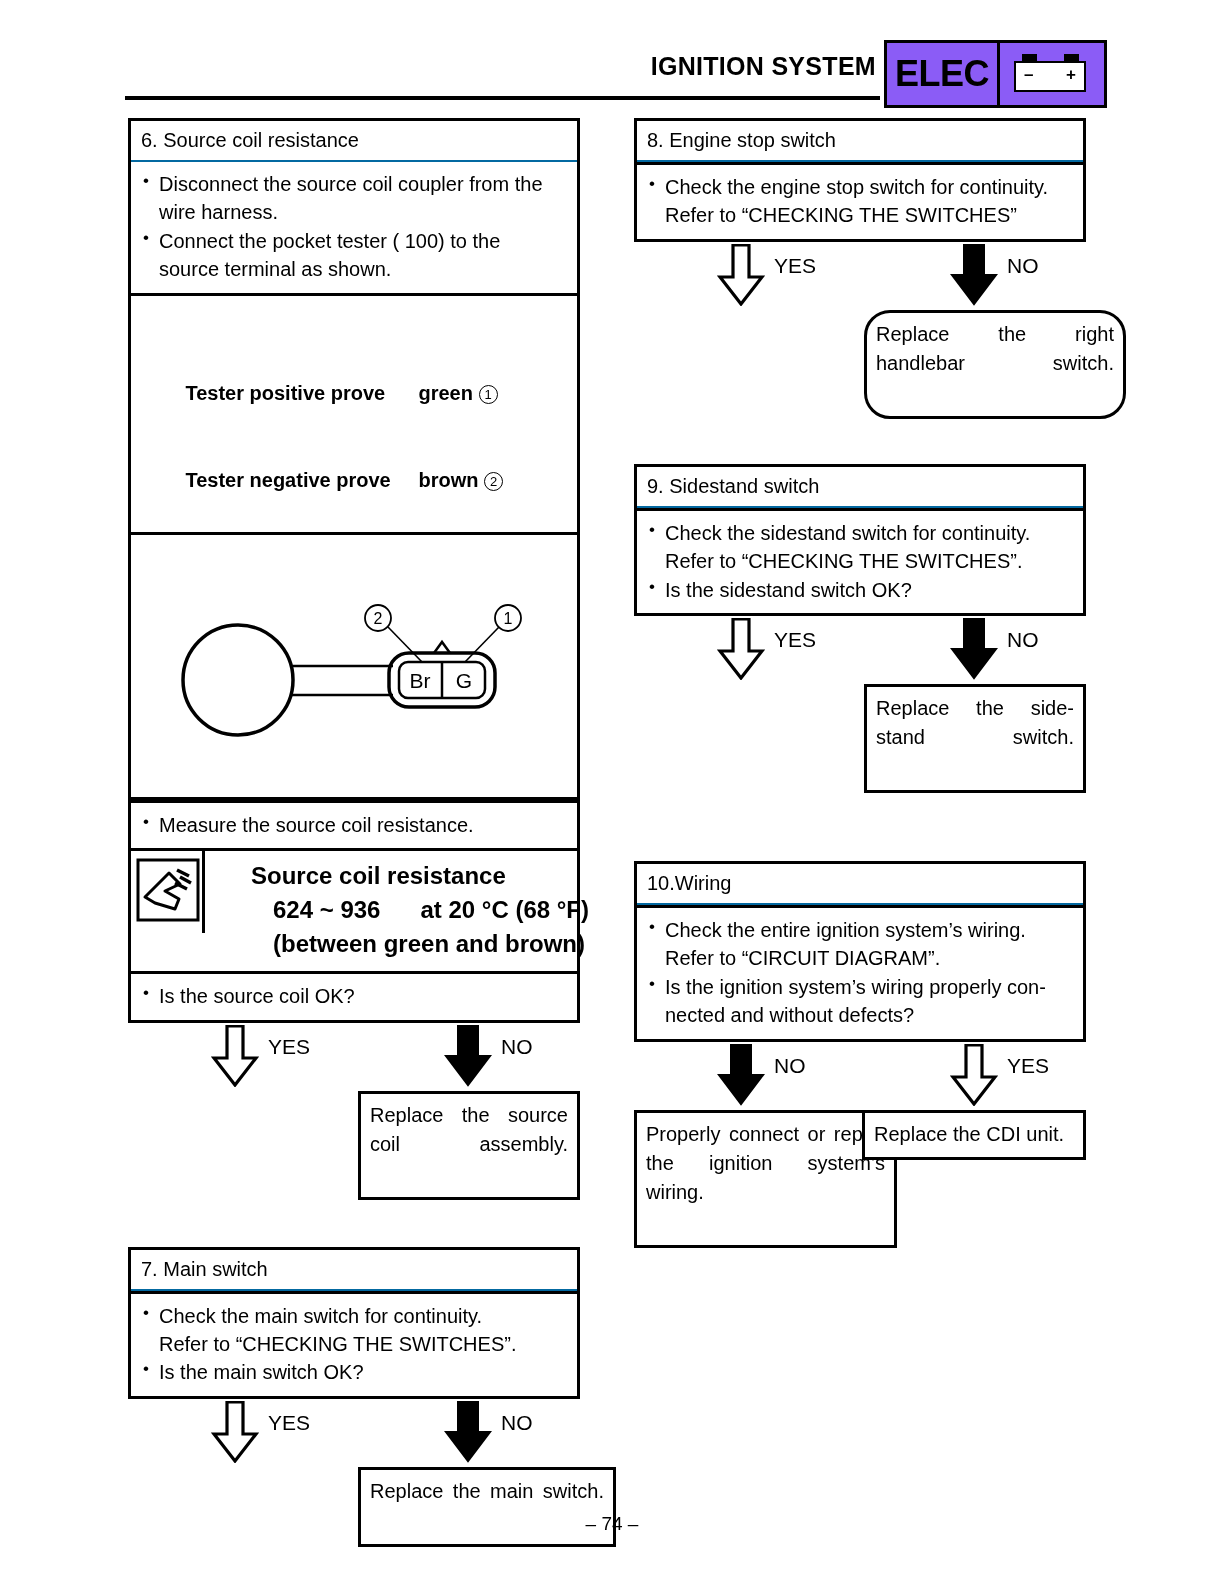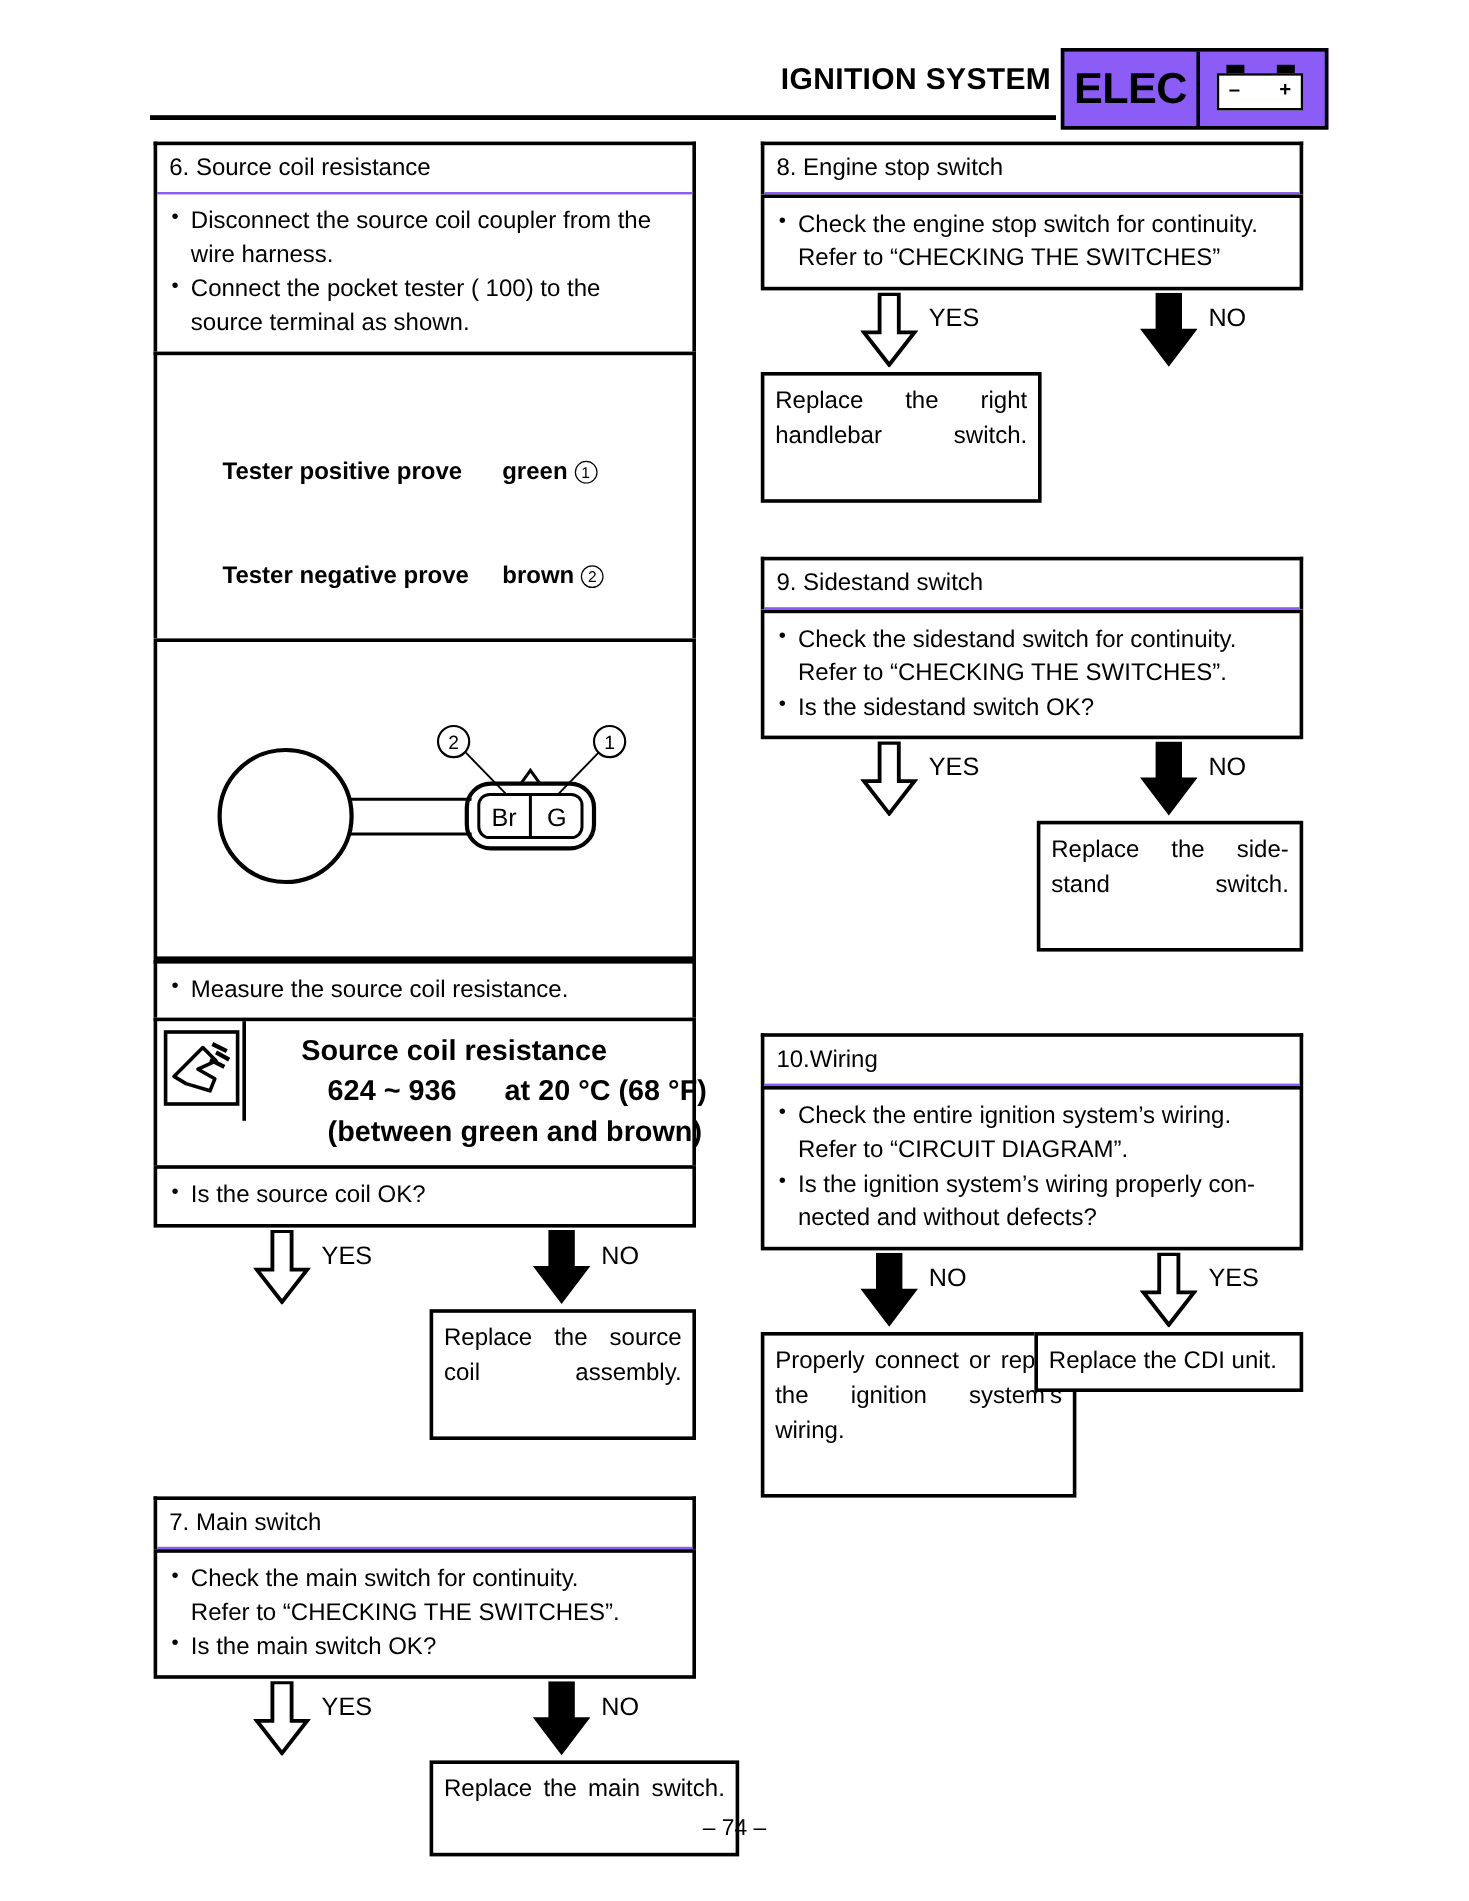--- a/index.html
+++ b/index.html
@@ -107,21 +107,21 @@
 
   .fbox {
     border: 3px solid #000;
     background: #fff;
     box-sizing: border-box;
   }
   .fbox-head {
     padding: 7px 10px 8px 10px;
     font-size: 20px;
     line-height: 1.2;
-    border-bottom: 2px solid #8b5cf6;
+    border-bottom: 2px solid #0369a1;
   }
   .fbox-body {
     padding: 8px 10px 9px 10px;
     font-size: 20px;
     line-height: 1.42;
   }
   .bullet {
     position: relative;
     padding-left: 18px;
     margin: 0;
@@ -398,21 +398,21 @@
     <div class="arrow-label" style="left:140px;">YES</div>
 
     <div class="arrow" style="left:316px;">
       <svg width="48" height="62" viewBox="0 0 48 62">
         <path d="M14 1 L34 1 L34 31 L46 31 L24 60 L2 31 L14 31 Z" fill="#000" stroke="#000" stroke-width="2" stroke-linejoin="miter"></path>
       </svg>
     </div>
     <div class="arrow-label" style="left:373px;">NO</div>
   </div>
 
-  <div class="resbox" style="width:234px;">
+  <div class="resbox" style="margin-left:230px; width:262px;border-radius:26px;">
     <span class="just">Replace the right handlebar switch.</span>
   </div>
 
   <div class="fbox" style="margin-top:45px; border-bottom:none;">
     <div class="fbox-head">9.  Sidestand switch</div>
   </div>
   <div class="fbox">
     <div class="fbox-body">
       <div class="bullet">
         <span>Check the sidestand switch for continuity.</span>

